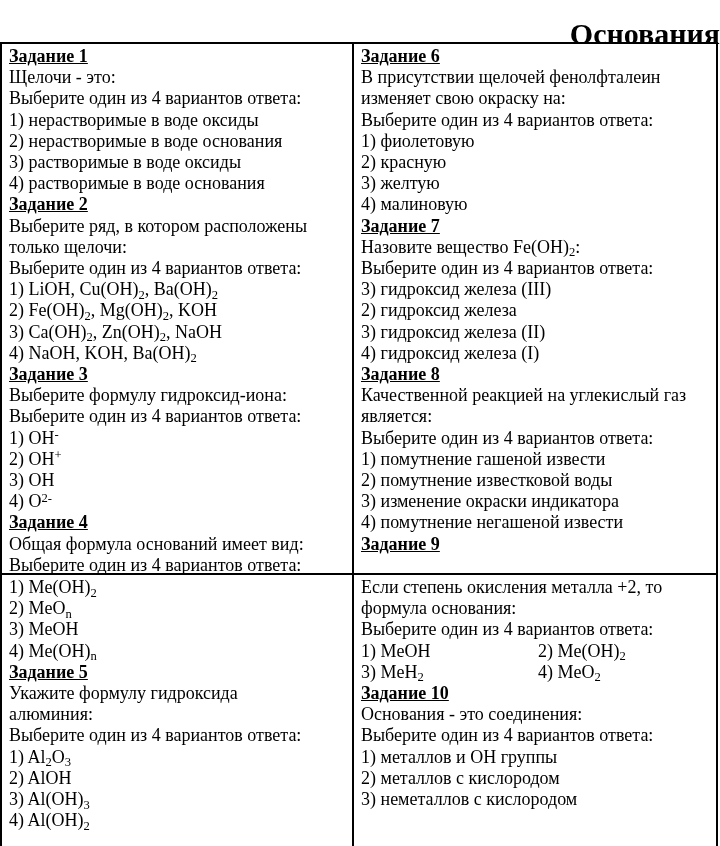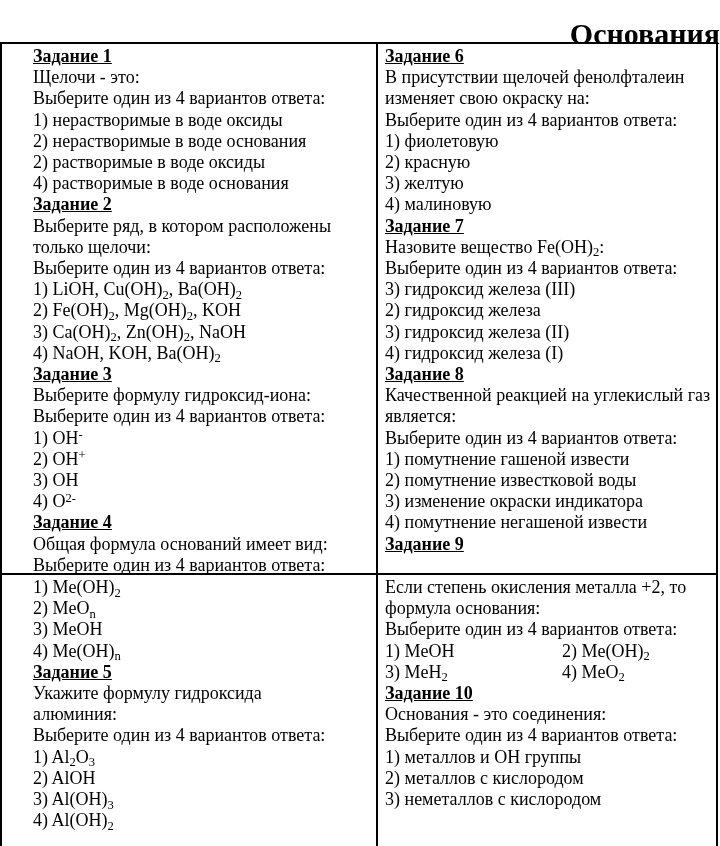--- a/index.html
+++ b/index.html
@@ -16,21 +16,21 @@
   }
   .tbl{
     position:absolute;top:42px;left:0;width:718px;bottom:0;
     border:2px solid #000;border-bottom:none;box-sizing:border-box;
     display:flex;flex-direction:column;
   }
   .row{display:flex;flex-direction:row;}
   .row1{height:529px;border-bottom:2px solid #000;}
   .row2{flex:1;}
   .cell{box-sizing:border-box;padding:2px 4px 0 7px;overflow:hidden;}
-  .cl{width:352px;border-right:2px solid #000;margin-left:24px;}
+  .cl{width:352px;border-right:2px solid #000;}
   .cr{flex:1;}
   .th{font-weight:bold;text-decoration:underline;}
   .pr{}
   .ln{white-space:nowrap;}
   sub,sup{font-size:0.7em;line-height:0;vertical-align:baseline;position:relative;}
   sub{top:0.28em;}
   sup{top:-0.45em;}
   .grid2{display:grid;grid-template-columns:177px auto;}
 </style>
 </head>
@@ -42,21 +42,21 @@
 
   <div class="row row1">
 
     <div class="cell cl">
 
       <div class="th ln">Задание 1</div>
       <div class="ln">Щелочи - это:</div>
       <div class="pr ln">Выберите один из 4 вариантов ответа:</div>
       <div class="ln">1) нерастворимые в воде оксиды</div>
       <div class="ln">2) нерастворимые в воде основания</div>
-      <div class="ln">2) растворимые в воде оксиды</div>
+      <div class="ln">3) растворимые в воде оксиды</div>
       <div class="ln">4) растворимые в воде основания</div>
 
       <div class="th ln">Задание 2</div>
       <div class="ln">Выберите ряд, в котором расположены</div>
       <div class="ln">только щелочи:</div>
       <div class="pr ln">Выберите один из 4 вариантов ответа:</div>
       <div class="ln">1) LiOH, Cu(OH)<sub>2</sub>, Ba(OH)<sub>2</sub></div>
       <div class="ln">2) Fe(OH)<sub>2</sub>, Mg(OH)<sub>2</sub>, KOH</div>
       <div class="ln">3) Ca(OH)<sub>2</sub>, Zn(OH)<sub>2</sub>, NaOH</div>
       <div class="ln">4) NaOH, KOH, Ba(OH)<sub>2</sub></div>

